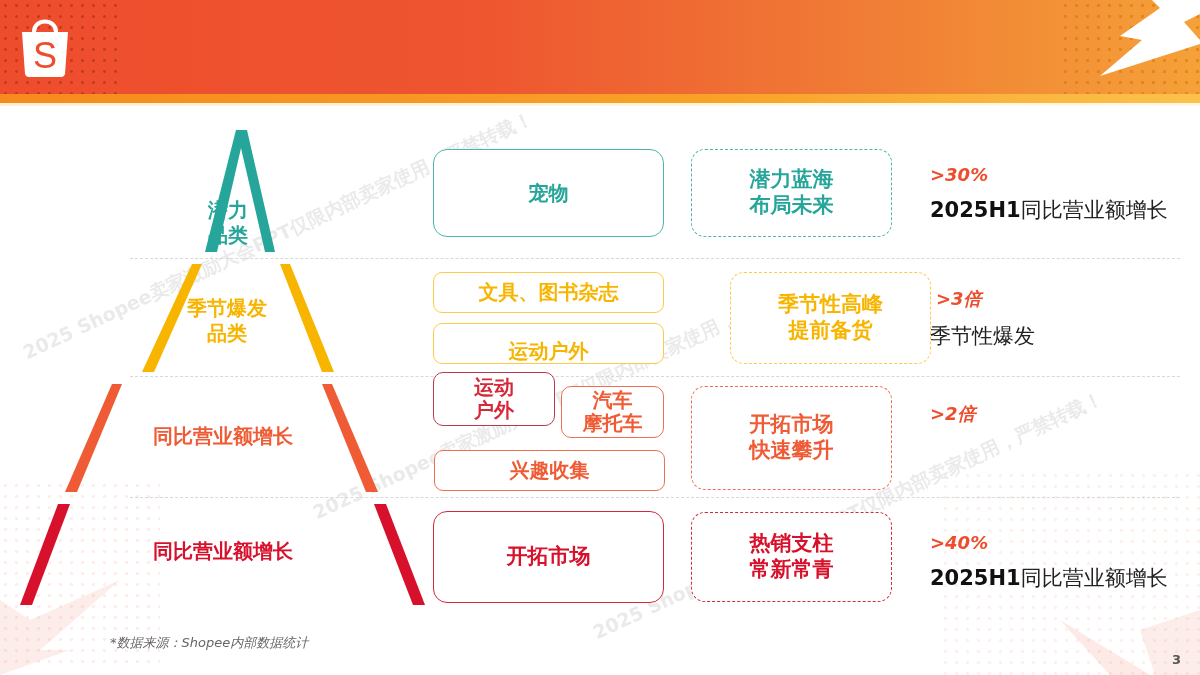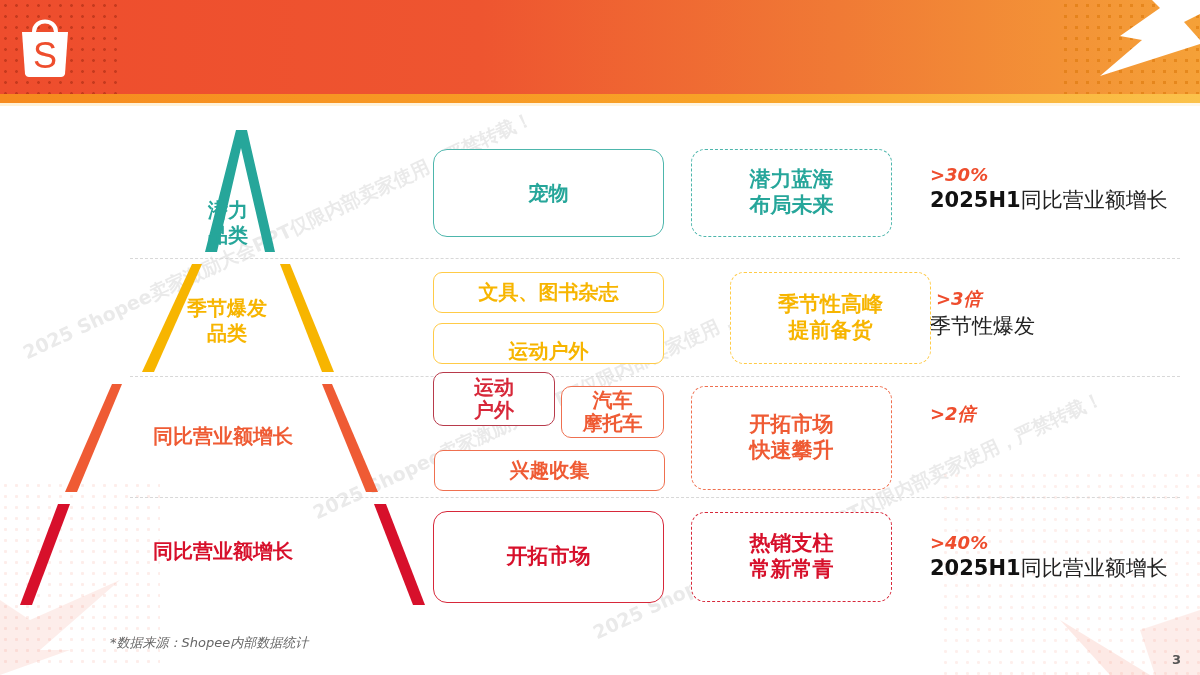--- a/index.html
+++ b/index.html
@@ -69,21 +69,21 @@
     .box {
       position: absolute; display: flex; align-items: center; justify-content: center;
       text-align: center; font-weight: bold; border-radius: 14px; background: #ffffff;
       line-height: 1.22;
     }
     .box.solid { border: 1.8px solid; }
     .box.dashed { border: 1.8px dashed; }
 
     .stat { position: absolute; left: 930px; }
     .stat-value { font-style: italic; font-weight: bold; font-size: 18px; color: #EE4D2D; }
-    .stat-desc { font-size: 21px; color: #222; margin-top: 1px; white-space: nowrap; }
+    .stat-desc { font-size: 21px; color: #222; margin-top: 11px; white-space: nowrap; }
     .stat-desc b { font-weight: bold; color: #111; }
 
     .source {
       position: absolute; left: 110px; top: 634px; font-size: 13px; color: #666;
       font-style: italic; white-space: nowrap;
     }
     .page-num {
       position: absolute; left: 1172px; top: 652px; font-size: 13px; color: #555; font-weight: bold;
     }
 

